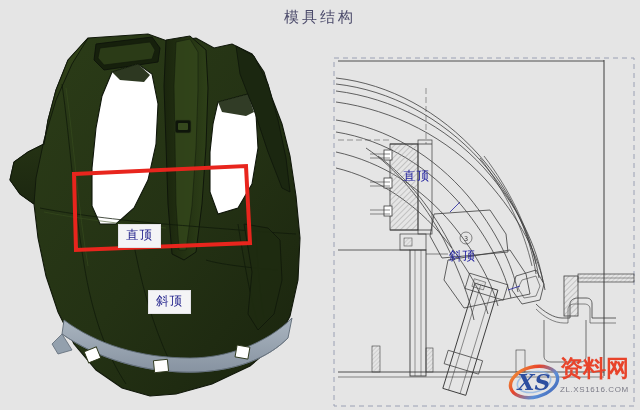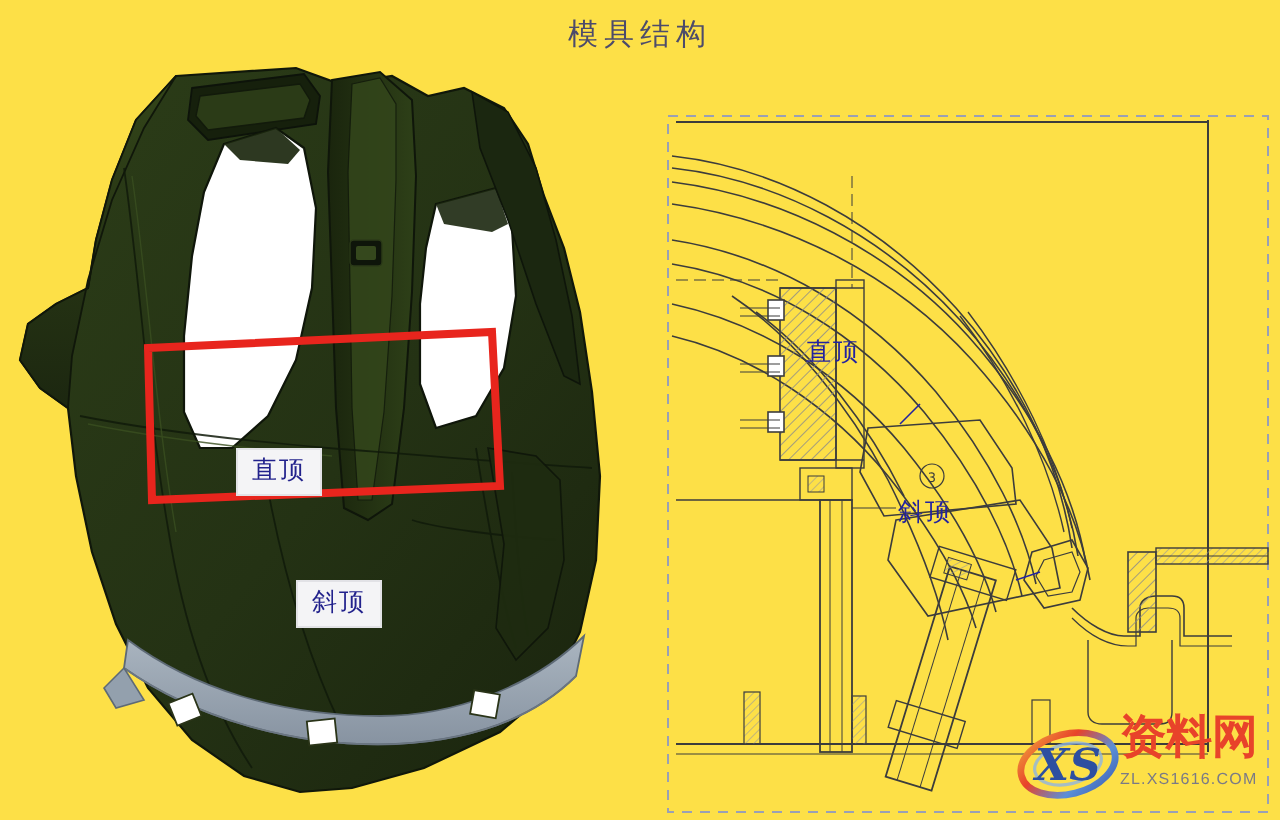--- a/index.html
+++ b/index.html
@@ -1,21 +1,21 @@
 <!DOCTYPE html>
 <html><head>
 <meta charset="utf-8">
 <style>
   html,body{margin:0;padding:0;}
   body{
     width:640px;height:410px;overflow:hidden;background:#ffffff;
     font-family:"DejaVu Sans","Liberation Sans",sans-serif;
     position:relative;
   }
-  #stage{position:absolute;left:0;top:0;width:640px;height:410px;background:#fde047;}
+  #stage{position:absolute;left:0;top:0;width:640px;height:410px;background:#e5e5e5;}
 
   
   .title{
     position:absolute;left:0;top:8px;width:640px;text-align:center;
     font-size:15px;letter-spacing:3px;color:#4c4b6b;font-weight:400;
     font-family:"DejaVu Serif","Liberation Serif",serif;
   }
 
   
   .pane{position:absolute;}

